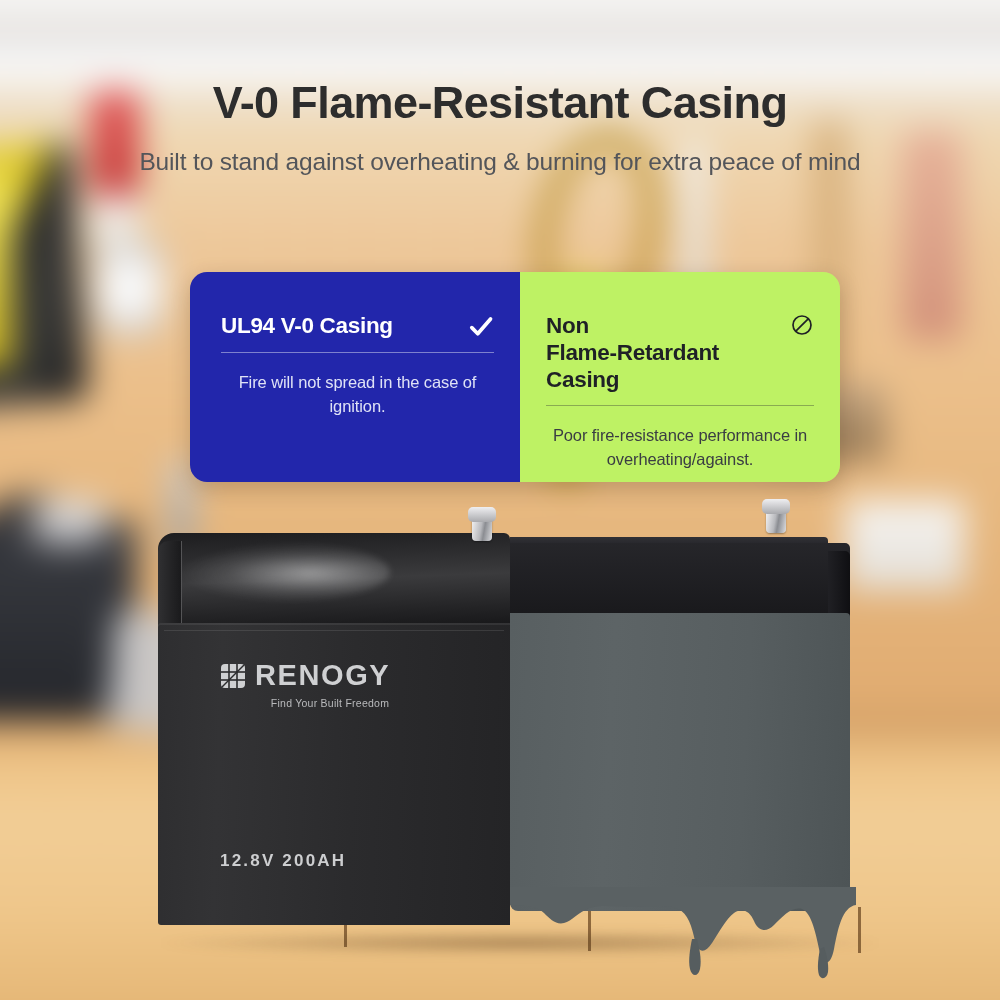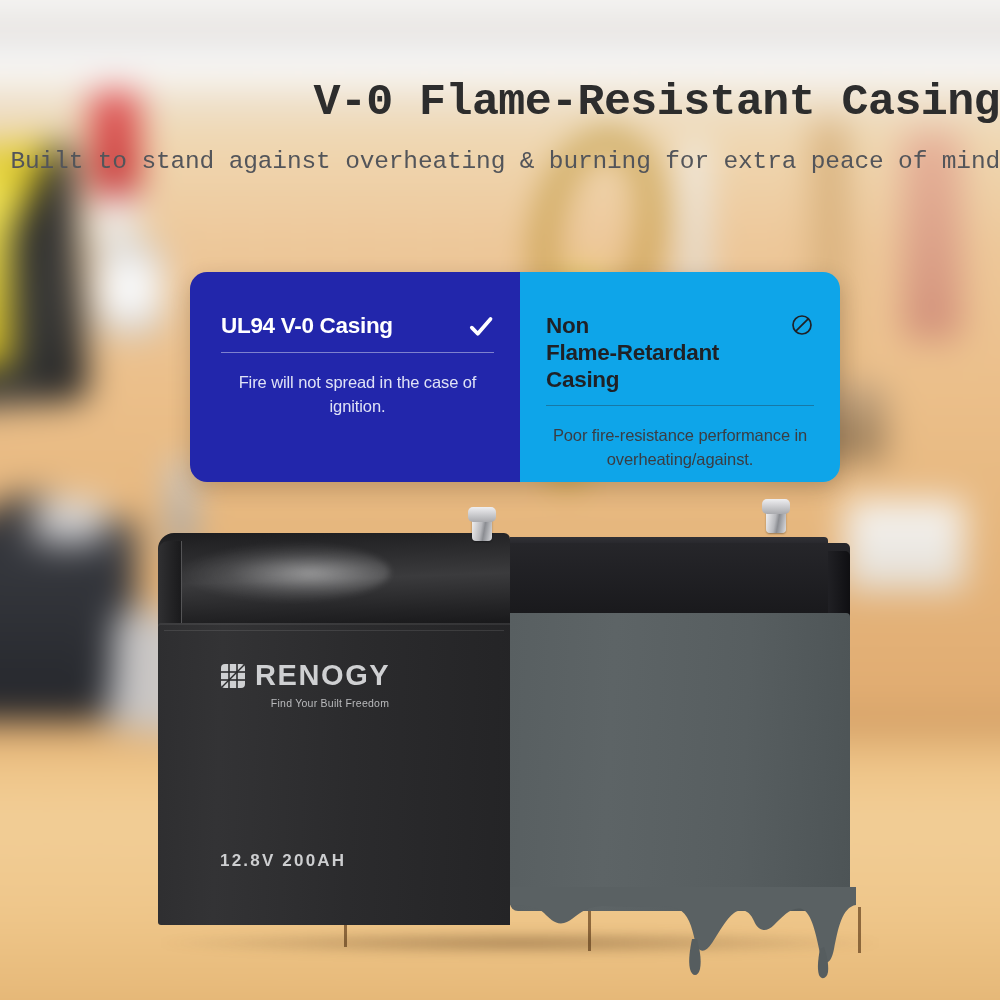--- a/index.html
+++ b/index.html
@@ -81,39 +81,39 @@
   .t-mallet-head{ left:826px; top:445px; width:120px; height:75px;
               background:linear-gradient(180deg,#c3a583,#a98a64 60%,#8e7352); border-radius:8px; }
   .t-far    { left:962px; top:190px; width:60px; height:210px;
               background:linear-gradient(180deg,#e7b39a,#d2917a); border-radius:10px; }
   .t-wall-r { left:905px; top:560px; width:120px; height:90px;
               background:linear-gradient(180deg,#f7f5f2,#e3ded6); border-radius:6px; }
   .t-clamp  { left:228px; top:520px; width:26px; height:90px;
               background:linear-gradient(180deg,#cfcfcf,#9b9b9b); border-radius:6px; }
 
   
-  .headings { position:absolute; left:0; right:0; top:78px; text-align:right;font-family:Liberation Mono, monospace; }
+  .headings { position:absolute; left:0; right:0; top:78px; text-align:center; }
   .title {
     font-size: 45px; font-weight: 700; letter-spacing:-.6px;
     color:#2d2d2d; line-height:1.12;
   }
   .subtitle {
     margin-top:20px; font-size:24.5px; font-weight:400; color:#53555a;
     letter-spacing:-.15px;
   }
 
   
   .compare {
     position:absolute; left:190px; top:272px; width:650px; height:210px;
     display:flex; border-radius:17px; overflow:hidden;
     box-shadow:0 7px 22px rgba(40,25,10,.22);
   }
   .pane { padding:40px 26px 0 26px; position:relative; }
   .pane-good { width:330px; background:#2226ab;padding-left:31px; }
-  .pane-bad  { width:320px; background:#0ea5e9; }
+  .pane-bad  { width:320px; background:#bef264; }
 
   .pane-head{ display:flex; align-items:flex-start; justify-content:space-between; gap:10px; }
   .pane-title{ font-size:22.5px; font-weight:700; letter-spacing:-.3px; line-height:1.2; }
   .pane-good .pane-title{ color:#fff; }
   .pane-bad  .pane-title{ color:#1f2126; }
   .mark{ flex:0 0 auto; line-height:1; }
   .check-icon{ width:26px; height:26px; display:block; margin-top:2px; }
   .ban-icon  { width:24px; height:24px; display:block; margin-top:1px; }
 
   .rule{ height:1px; margin-top:12px; }

